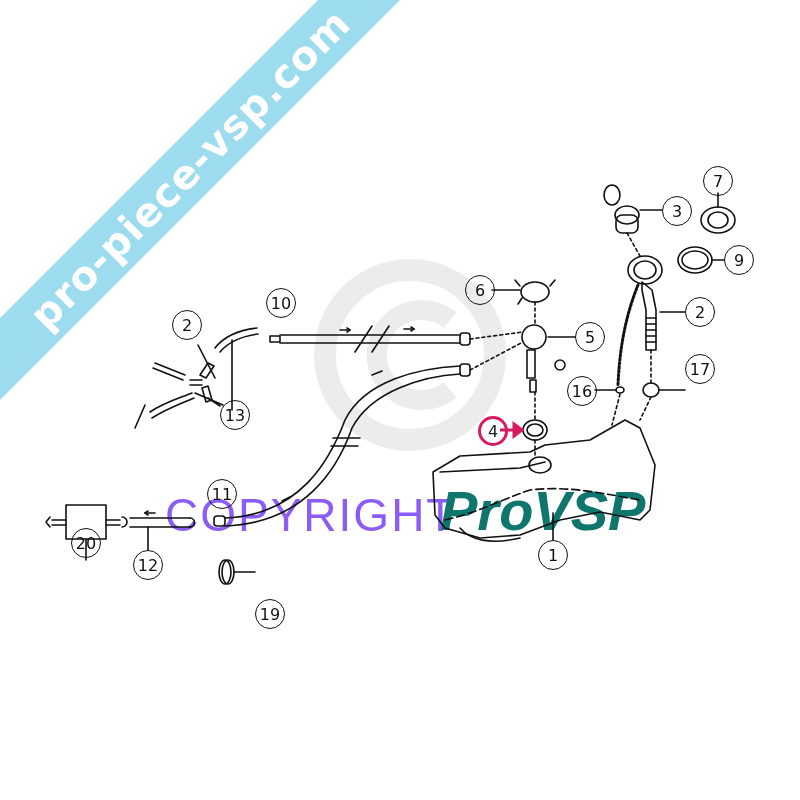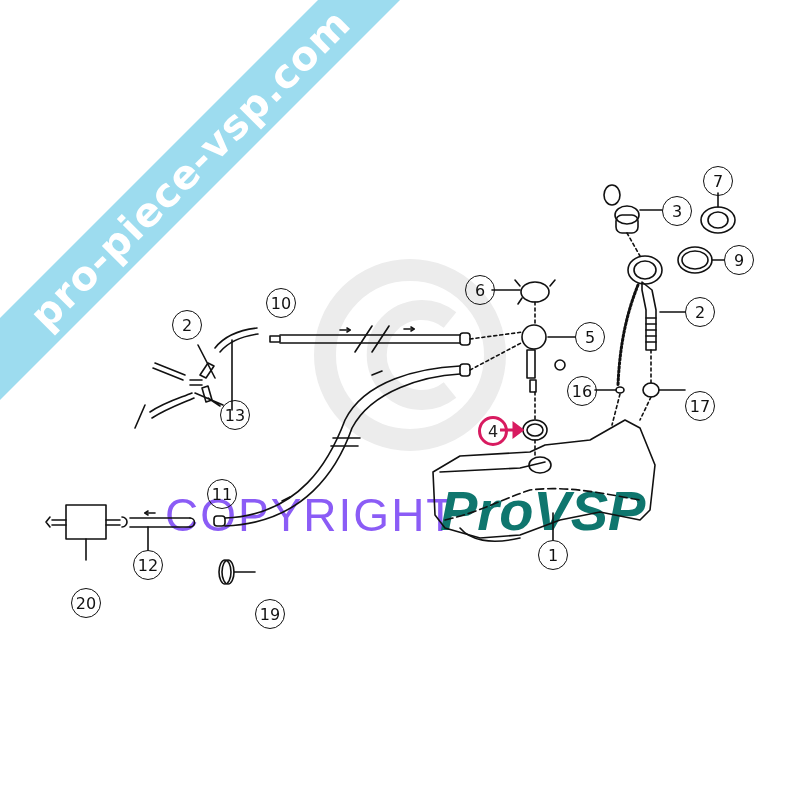--- a/index.html
+++ b/index.html
@@ -175,22 +175,22 @@
   <div class="callout" style="left:575px;top:322px;">5</div>
   <div class="callout" style="left:465px;top:275px;">6</div>
   <div class="callout" style="left:703px;top:166px;">7</div>
   <div class="callout" style="left:724px;top:245px;">9</div>
   <div class="callout" style="left:266px;top:288px;">10</div>
   <div class="callout" style="left:207px;top:479px;">11</div>
   <div class="callout" style="left:133px;top:550px;">12</div>
   <div class="callout" style="left:220px;top:400px;">13</div>
   <div class="callout" style="left:172px;top:310px;">2</div>
   <div class="callout" style="left:567px;top:376px;">16</div>
-  <div class="callout" style="left:685px;top:391px;">17</div>
+  <div class="callout" style="left:685px;top:354px;">17</div>
   <div class="callout" style="left:255px;top:558px;margin-top:41px;">19</div>
-  <div class="callout" style="left:71px;top:588px;">20</div>
+  <div class="callout" style="left:71px;top:528px;">20</div>
 
   <div class="banner">
     <span class="banner-text">pro-piece-vsp.com</span>
   </div>
 
 
 </div>
 
 </body></html>

